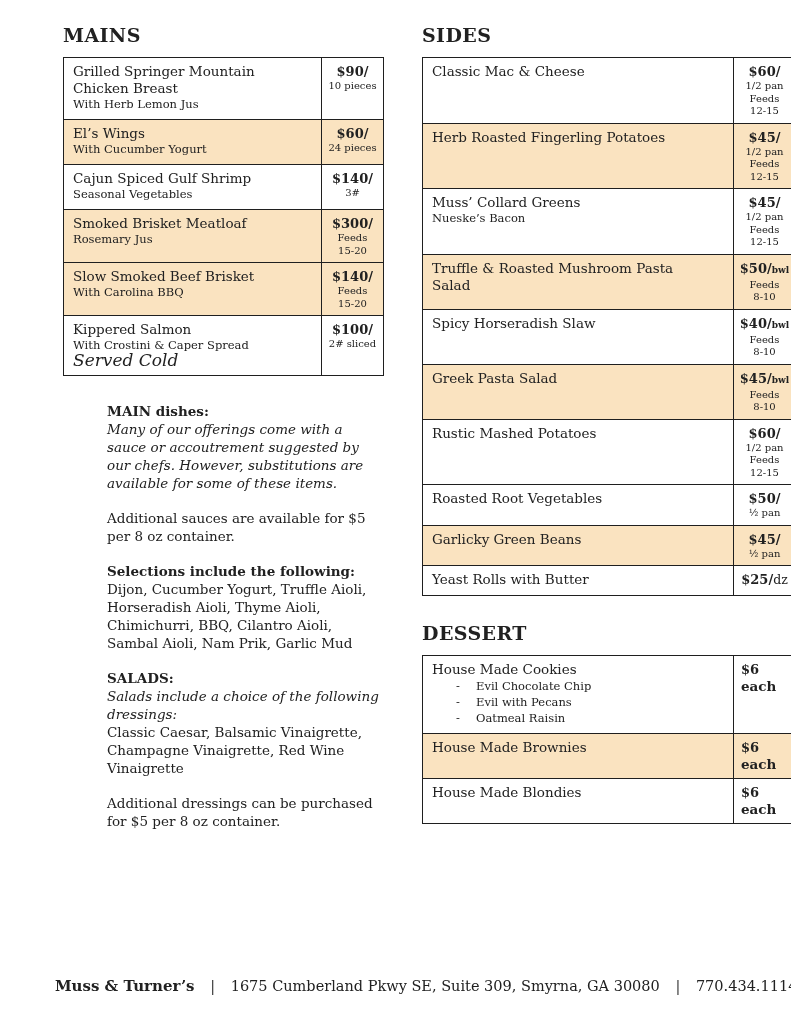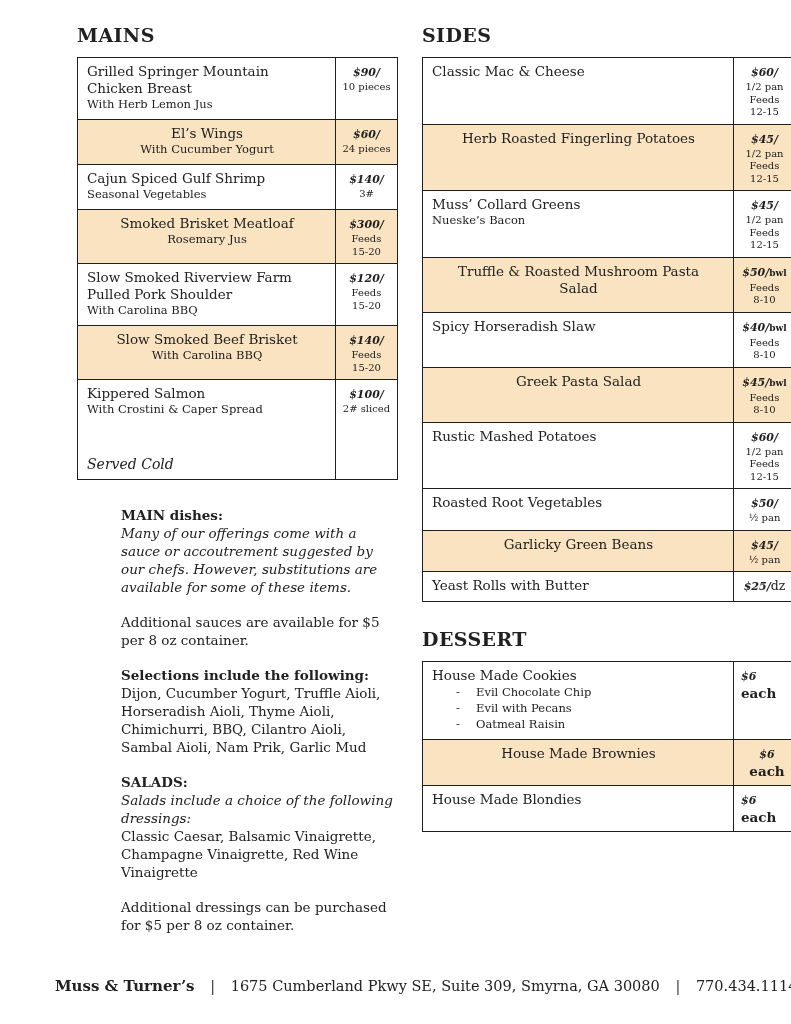--- a/index.html
+++ b/index.html
@@ -8,21 +8,21 @@
   .page {
     position: relative;
     width: 791px;
     height: 1024px;
     background: var(--page-bg, #ffffff);
     font-family: "DejaVu Serif", "Liberation Serif", serif;
     color: var(--text, #212121);
     overflow: hidden;
   }
   .col { position: absolute; top: 24px; }
-  .col-left  { left: 77px;  width: 321px; }
+  .col-left  { left: 63px;  width: 321px; }
   .col-right { left: 422px; width: 374px; }
 
   .section-title {
     font-size: 19px;
     line-height: 22px;
     font-weight: 700;
     letter-spacing: 0.4px;
     margin: 0 0 11px 0;
   }
   .dessert-title { margin-top: 26px; }
@@ -31,47 +31,47 @@
     width: 100%;
     border-collapse: collapse;
     table-layout: fixed;
     border-radius: 10px;
   }
   .menu-table td {
     border: 1.5px solid var(--border, #1f1f1f);
     vertical-align: top;
     background: #ffffff;
   }
-  .menu-table tr.hl td { background: var(--hl, #fae3c0); text-align: center; }
+  .menu-table tr.hl td { background: var(--hl, #fae3c0); }
 
   td.name-cell { padding: 5px 8px 7px 9px; }
   td.price-cell {
     width: 62px;
     text-align: center;
     padding: 4px 2px 5px 2px;
   }
 
   .item-name {
     font-size: 13.5px;
     line-height: 17px;
     white-space: pre-line;
   }
   .item-desc { font-size: 11.5px; line-height: 15px; }
-  .item-note { font-size: 14px; line-height: 15px; font-style: italic; margin-top: 40px; }
+  .item-note { font-size: 17px; line-height: 15px; font-style: italic; }
 
   .bullet {
     position: relative;
     font-size: 11.5px;
     line-height: 16px;
     padding-left: 44px;
   }
   .bullet::before { content: "-"; position: absolute; left: 24px; }
 
   .price-line { line-height: 17px; }
-  .price-main { font-size: 11px; font-weight: 700; font-style: italic; }
+  .price-main { font-size: 13px; font-weight: 700; }
   .price-inline { font-size: 12.5px; font-weight: 400; }
   .price-inline.small { font-size: 9px; font-weight: 700; }
   .price-unit-line { font-size: 10px; line-height: 12.5px; }
 
   .table-dessert td.price-cell { text-align: left; padding-left: 7px; }
   .table-dessert .price-unit-line {
     font-size: 13.5px;
     font-weight: 700;
     line-height: 17px;
   }
@@ -134,32 +134,20 @@
               <div class="price-unit-line">3#</div>
             </td>
           </tr>
           <tr class="hl">
             <td class="name-cell">
               <div class="item-name">Smoked Brisket Meatloaf</div>
               <div class="item-desc">Rosemary Jus</div>
             </td>
             <td class="price-cell">
               <div class="price-line"><span class="price-main">$300/</span></div>
-              <div class="price-unit-line">Feeds</div>
-              <div class="price-unit-line">15-20</div>
-            </td>
-          </tr>
-          <tr>
-            <td class="name-cell">
-              <div class="item-name">Slow Smoked Riverview Farm
-Pulled Pork Shoulder</div>
-              <div class="item-desc">With Carolina BBQ</div>
-            </td>
-            <td class="price-cell">
-              <div class="price-line"><span class="price-main">$120/</span></div>
               <div class="price-unit-line">Feeds</div>
               <div class="price-unit-line">15-20</div>
             </td>
           </tr>
           <tr class="hl">
             <td class="name-cell">
               <div class="item-name">Slow Smoked Beef Brisket</div>
               <div class="item-desc">With Carolina BBQ</div>
             </td>
             <td class="price-cell">

